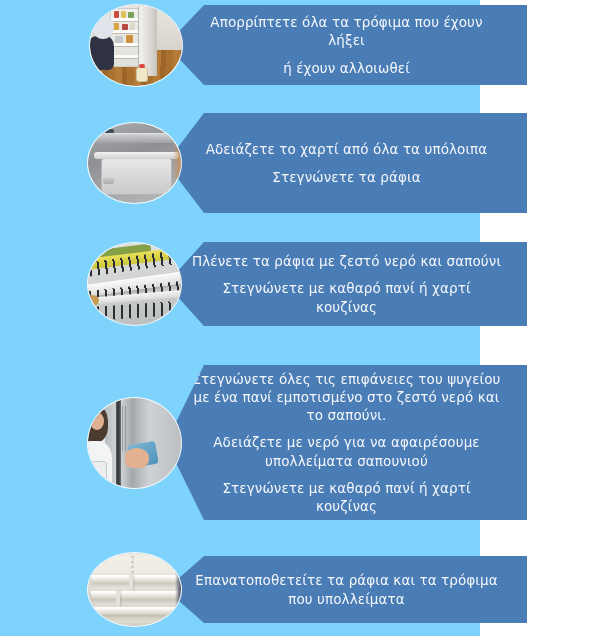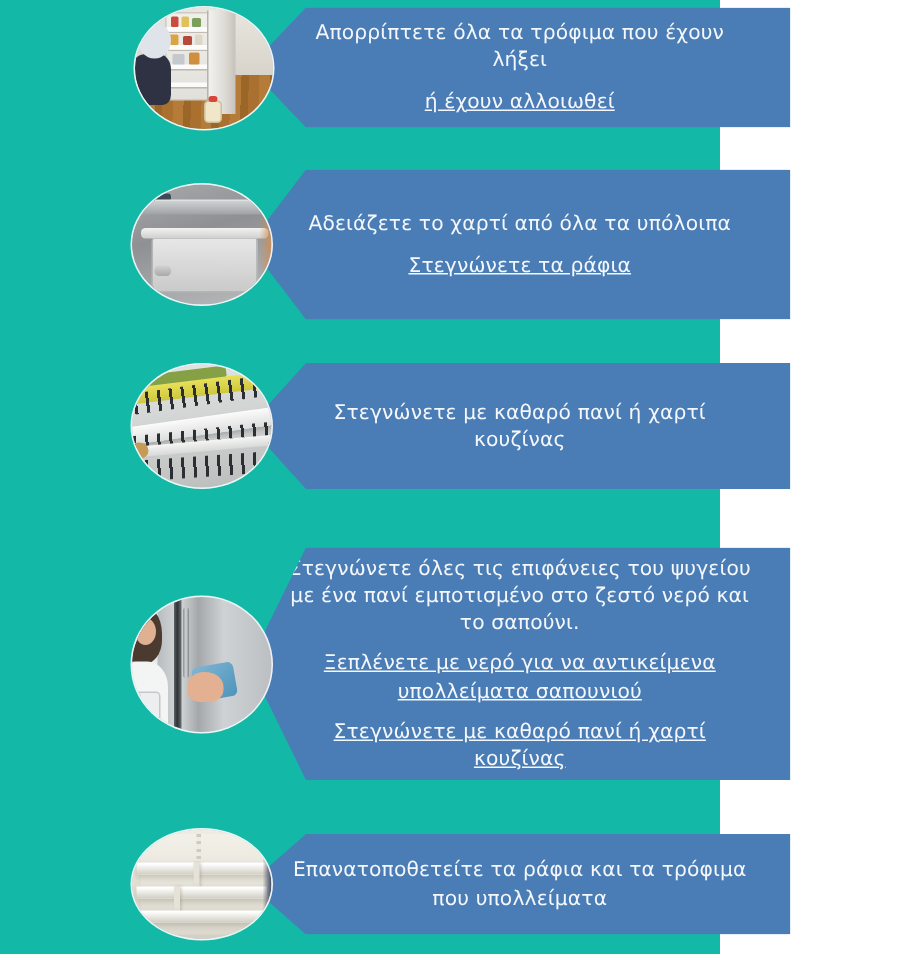--- a/index.html
+++ b/index.html
@@ -12,21 +12,21 @@
     height: 636px;
     position: relative;
     overflow: hidden;
     font-family: "DejaVu Sans", "Liberation Sans", sans-serif;
   }
 
   .infographic {
     position: relative;
     width: 480px;
     height: 636px;
-    background: #14b8a6;
+    background: #7dd3fc;
   }
 
   
   .step {
     position: absolute;
     left: 0;
     width: 600px;
   }
 
   
@@ -49,21 +49,20 @@
     font-size: 13.5px;
     line-height: 1.34;
     text-align: center;
     width: 310px;
     margin: 0 auto;
     padding: 0;
     letter-spacing: 0.1px;
   }
   .banner-text + .banner-text {
     margin-top: 9px;
-    text-decoration: underline;
   }
 
   
   .photo {
     position: absolute;
     border-radius: 50%;
     overflow: hidden;
     box-shadow: 0 0 0 1px rgba(255,255,255,0.9);
     background: #cfcfcf;
   }
@@ -326,41 +325,42 @@
           <div class="bin-handle"></div>
         </div>
         <div class="bin-lip"></div>
         <div class="warm-edge"></div>
       </div>
     </div>
   </div>
 
   <div class="step" style="top:0;height:0;">
     <div class="banner" style="top:242px;height:84px;">
+      <p class="banner-text">Πλένετε τα ράφια με ζεστό νερό και σαπούνι</p>
       <p class="banner-text">Στεγνώνετε με καθαρό πανί ή χαρτί κουζίνας</p>
     </div>
     <div class="photo ph3" style="left:88px;top:243px;width:93px;height:82px;">
       <div class="photo-inner">
         <div class="bg"></div>
         <div class="green"></div>
         <div class="yellowband"></div>
         <div class="rackA"></div>
         <div class="whiteshelf"></div>
         <div class="rackB"></div>
         <div class="whiteshelf2"></div>
         <div class="rackC"></div>
         <div class="bun"></div>
       </div>
     </div>
   </div>
 
   <div class="step" style="top:0;height:0;">
     <div class="banner" style="top:365px;height:155px;">
       <p class="banner-text">Στεγνώνετε όλες τις επιφάνειες του ψυγείου με ένα πανί εμποτισμένο στο ζεστό νερό και το σαπούνι.</p>
-      <p class="banner-text">Ξεπλένετε με νερό για να αντικείμενα υπολλείματα σαπουνιού</p>
+      <p class="banner-text">Αδειάζετε με νερό για να αφαιρέσουμε υπολλείματα σαπουνιού</p>
       <p class="banner-text">Στεγνώνετε με καθαρό πανί ή χαρτί κουζίνας</p>
     </div>
     <div class="photo ph4" style="left:88px;top:398px;width:93px;height:90px;">
       <div class="photo-inner">
         <div class="bg"></div>
         <div class="fridge"></div>
         <div class="seam"></div>
         <div class="handle"></div>
         <div class="hair"></div>
         <div class="face"></div>

